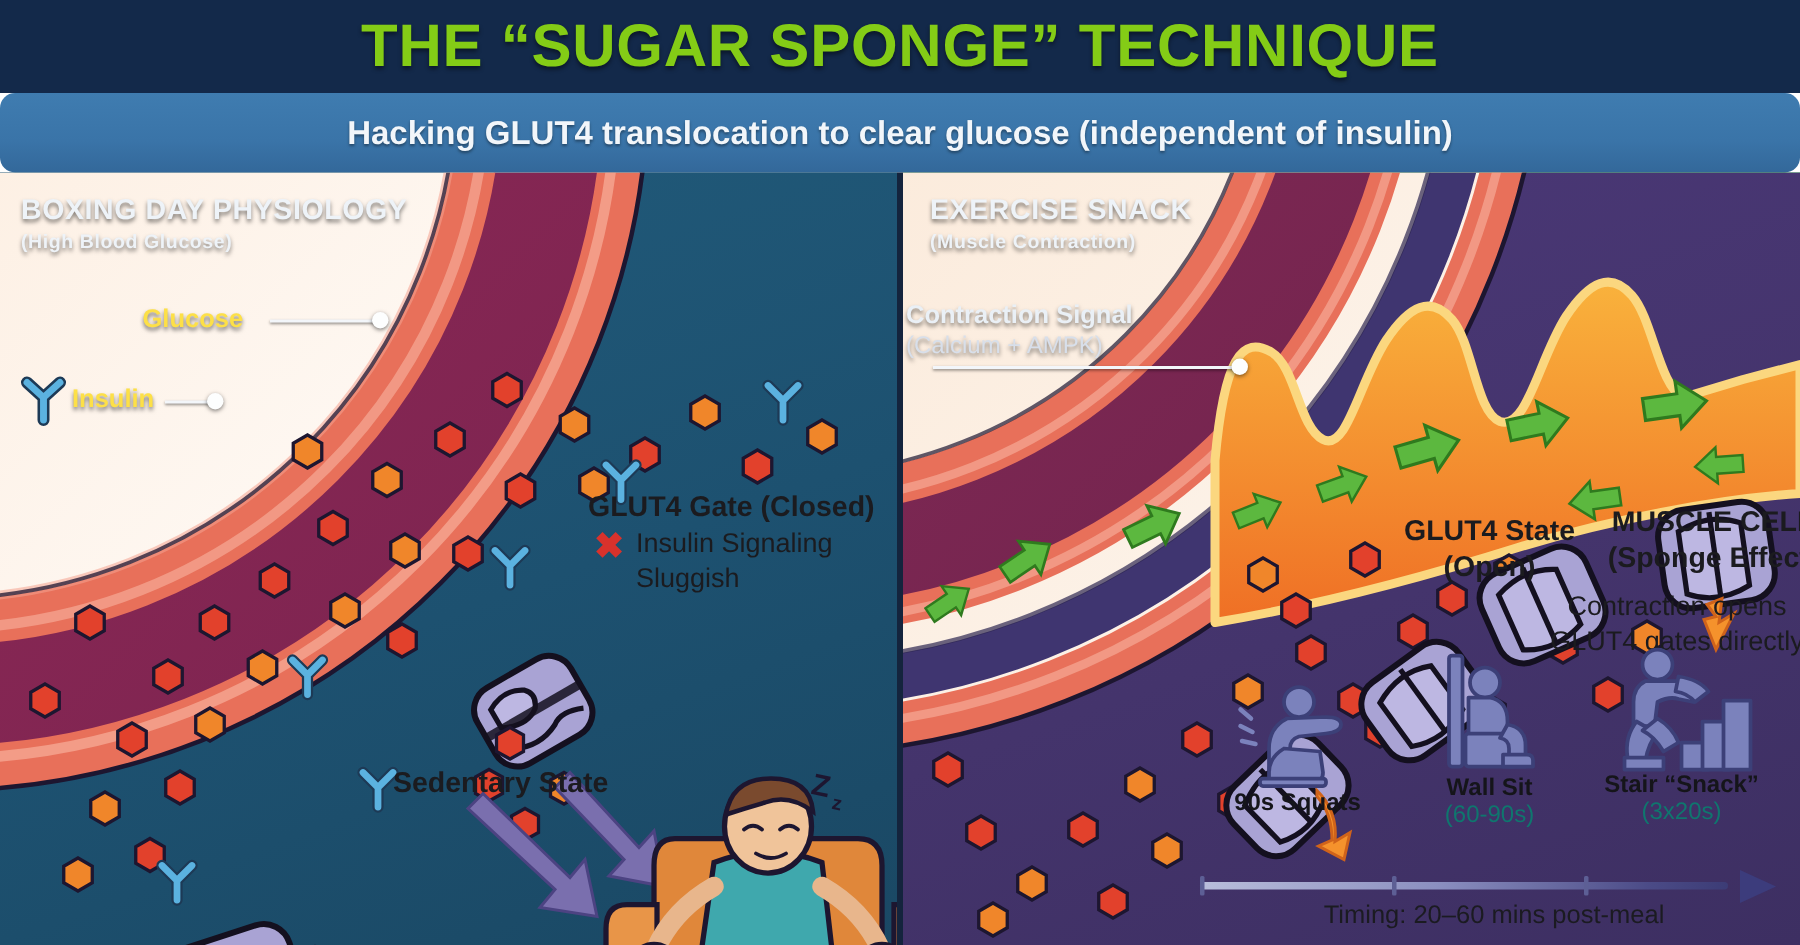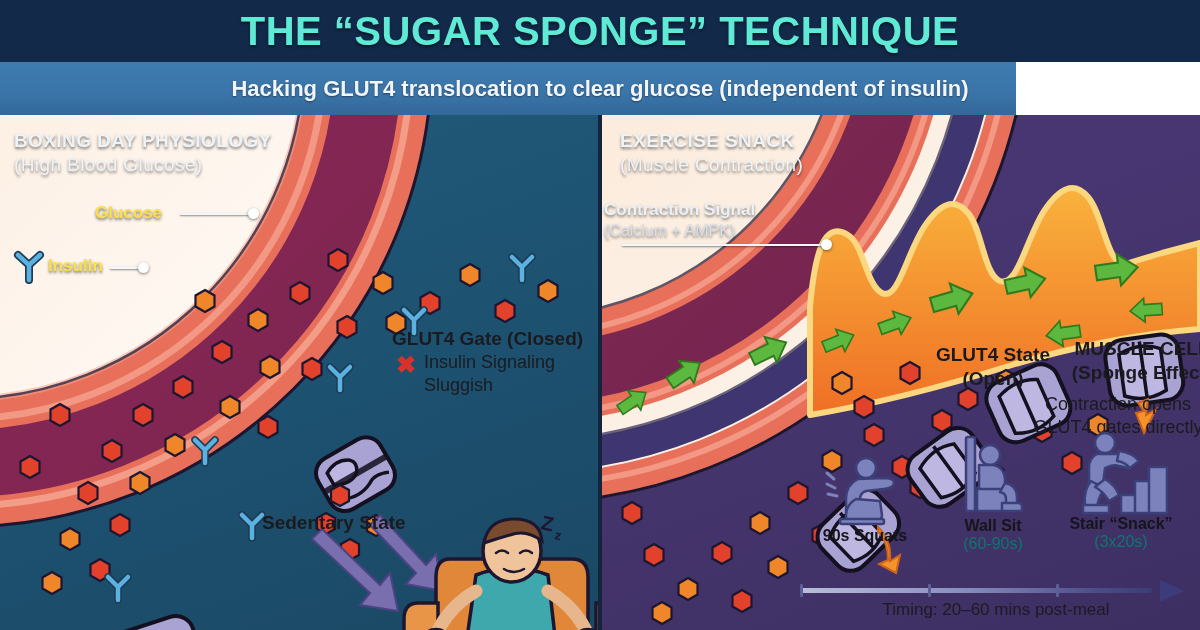--- a/index.html
+++ b/index.html
@@ -5,44 +5,44 @@
   html,body{margin:0;padding:0;background:#fff;}
   body{width:1200px;height:630px;font-family:"Liberation Sans",sans-serif;overflow:hidden;}
   .page{position:relative;width:1200px;height:630px;overflow:hidden;}
 
   
   .title-bar{position:absolute;left:0;top:0;width:1200px;height:62px;
     background:linear-gradient(180deg,#17304f 0%,#13294a 55%,#102murder 100%);
     background-color:#13294a;}
   .title-bar .title{position:absolute;left:0;top:0;width:1200px;height:62px;
     display:flex;align-items:center;justify-content:center;
-    color:#5eead4;font-weight:700;font-size:40px;letter-spacing:.5px;
+    color:#84cc16;font-weight:700;font-size:40px;letter-spacing:.5px;
     text-shadow:0 2px 3px rgba(0,0,0,.45);white-space:nowrap;text-align:center;}
-  .sub-bar{position:absolute;left:0;top:62px;width:1016px;height:53px;
-    background:linear-gradient(180deg,#3f7cb0 0%,#3a74a8 60%,#33689a 100%);}
+  .sub-bar{position:absolute;left:0;top:62px;width:1200px;height:53px;
+    background:linear-gradient(180deg,#3f7cb0 0%,#3a74a8 60%,#33689a 100%);border-radius:10px;}
   .sub-bar .subtitle{position:absolute;left:0;top:0;width:1200px;height:53px;
     display:flex;align-items:center;justify-content:center;
     color:#f2f6fa;font-weight:600;font-size:22px;
     text-shadow:0 1px 2px rgba(0,0,0,.4);white-space:nowrap;}
 
   
   .panel{position:absolute;top:115px;height:515px;overflow:hidden;}
   .panel-left{left:0;width:598px;background:#1f5574;}
   .panel-right{left:602px;width:598px;background:#15803d;}
   .divider{position:absolute;left:598px;top:115px;width:4px;height:515px;
     background:#14243d;}
 
   .pane-bg{position:absolute;inset:0;}
   .panel-left .pane-bg{background:linear-gradient(160deg,#215b7b 0%,#1d5170 55%,#1a4864 100%);}
   .panel-right .pane-bg{background:linear-gradient(160deg,#4b3878 0%,#44346c 55%,#3d2f62 100%);}
 
   .panel-header{position:absolute;z-index:40;color:#eef3f8;
     font-weight:700;font-size:19px;line-height:1.26;letter-spacing:.4px;
     text-shadow:0 2px 3px rgba(0,0,0,.5);}
-  .panel-header .l2{font-size:19px;font-weight:400;}
+  .panel-header .l2{font-size:13px;font-weight:700;}
   .ph-left{left:14px;top:14px;}
   .ph-right{left:18px;top:14px;}
 
   .note{position:absolute;z-index:40;color:#eaf0f6;font-weight:700;font-size:17px;
     line-height:1.3;text-shadow:0 2px 3px rgba(0,0,0,.5);}
   .note .sub{font-weight:400;font-size:16px;color:#d8dfea;}
 
   
   .leader{position:absolute;z-index:41;height:2px;background:#f3f6fa;
     box-shadow:0 1px 2px rgba(0,0,0,.45);}

